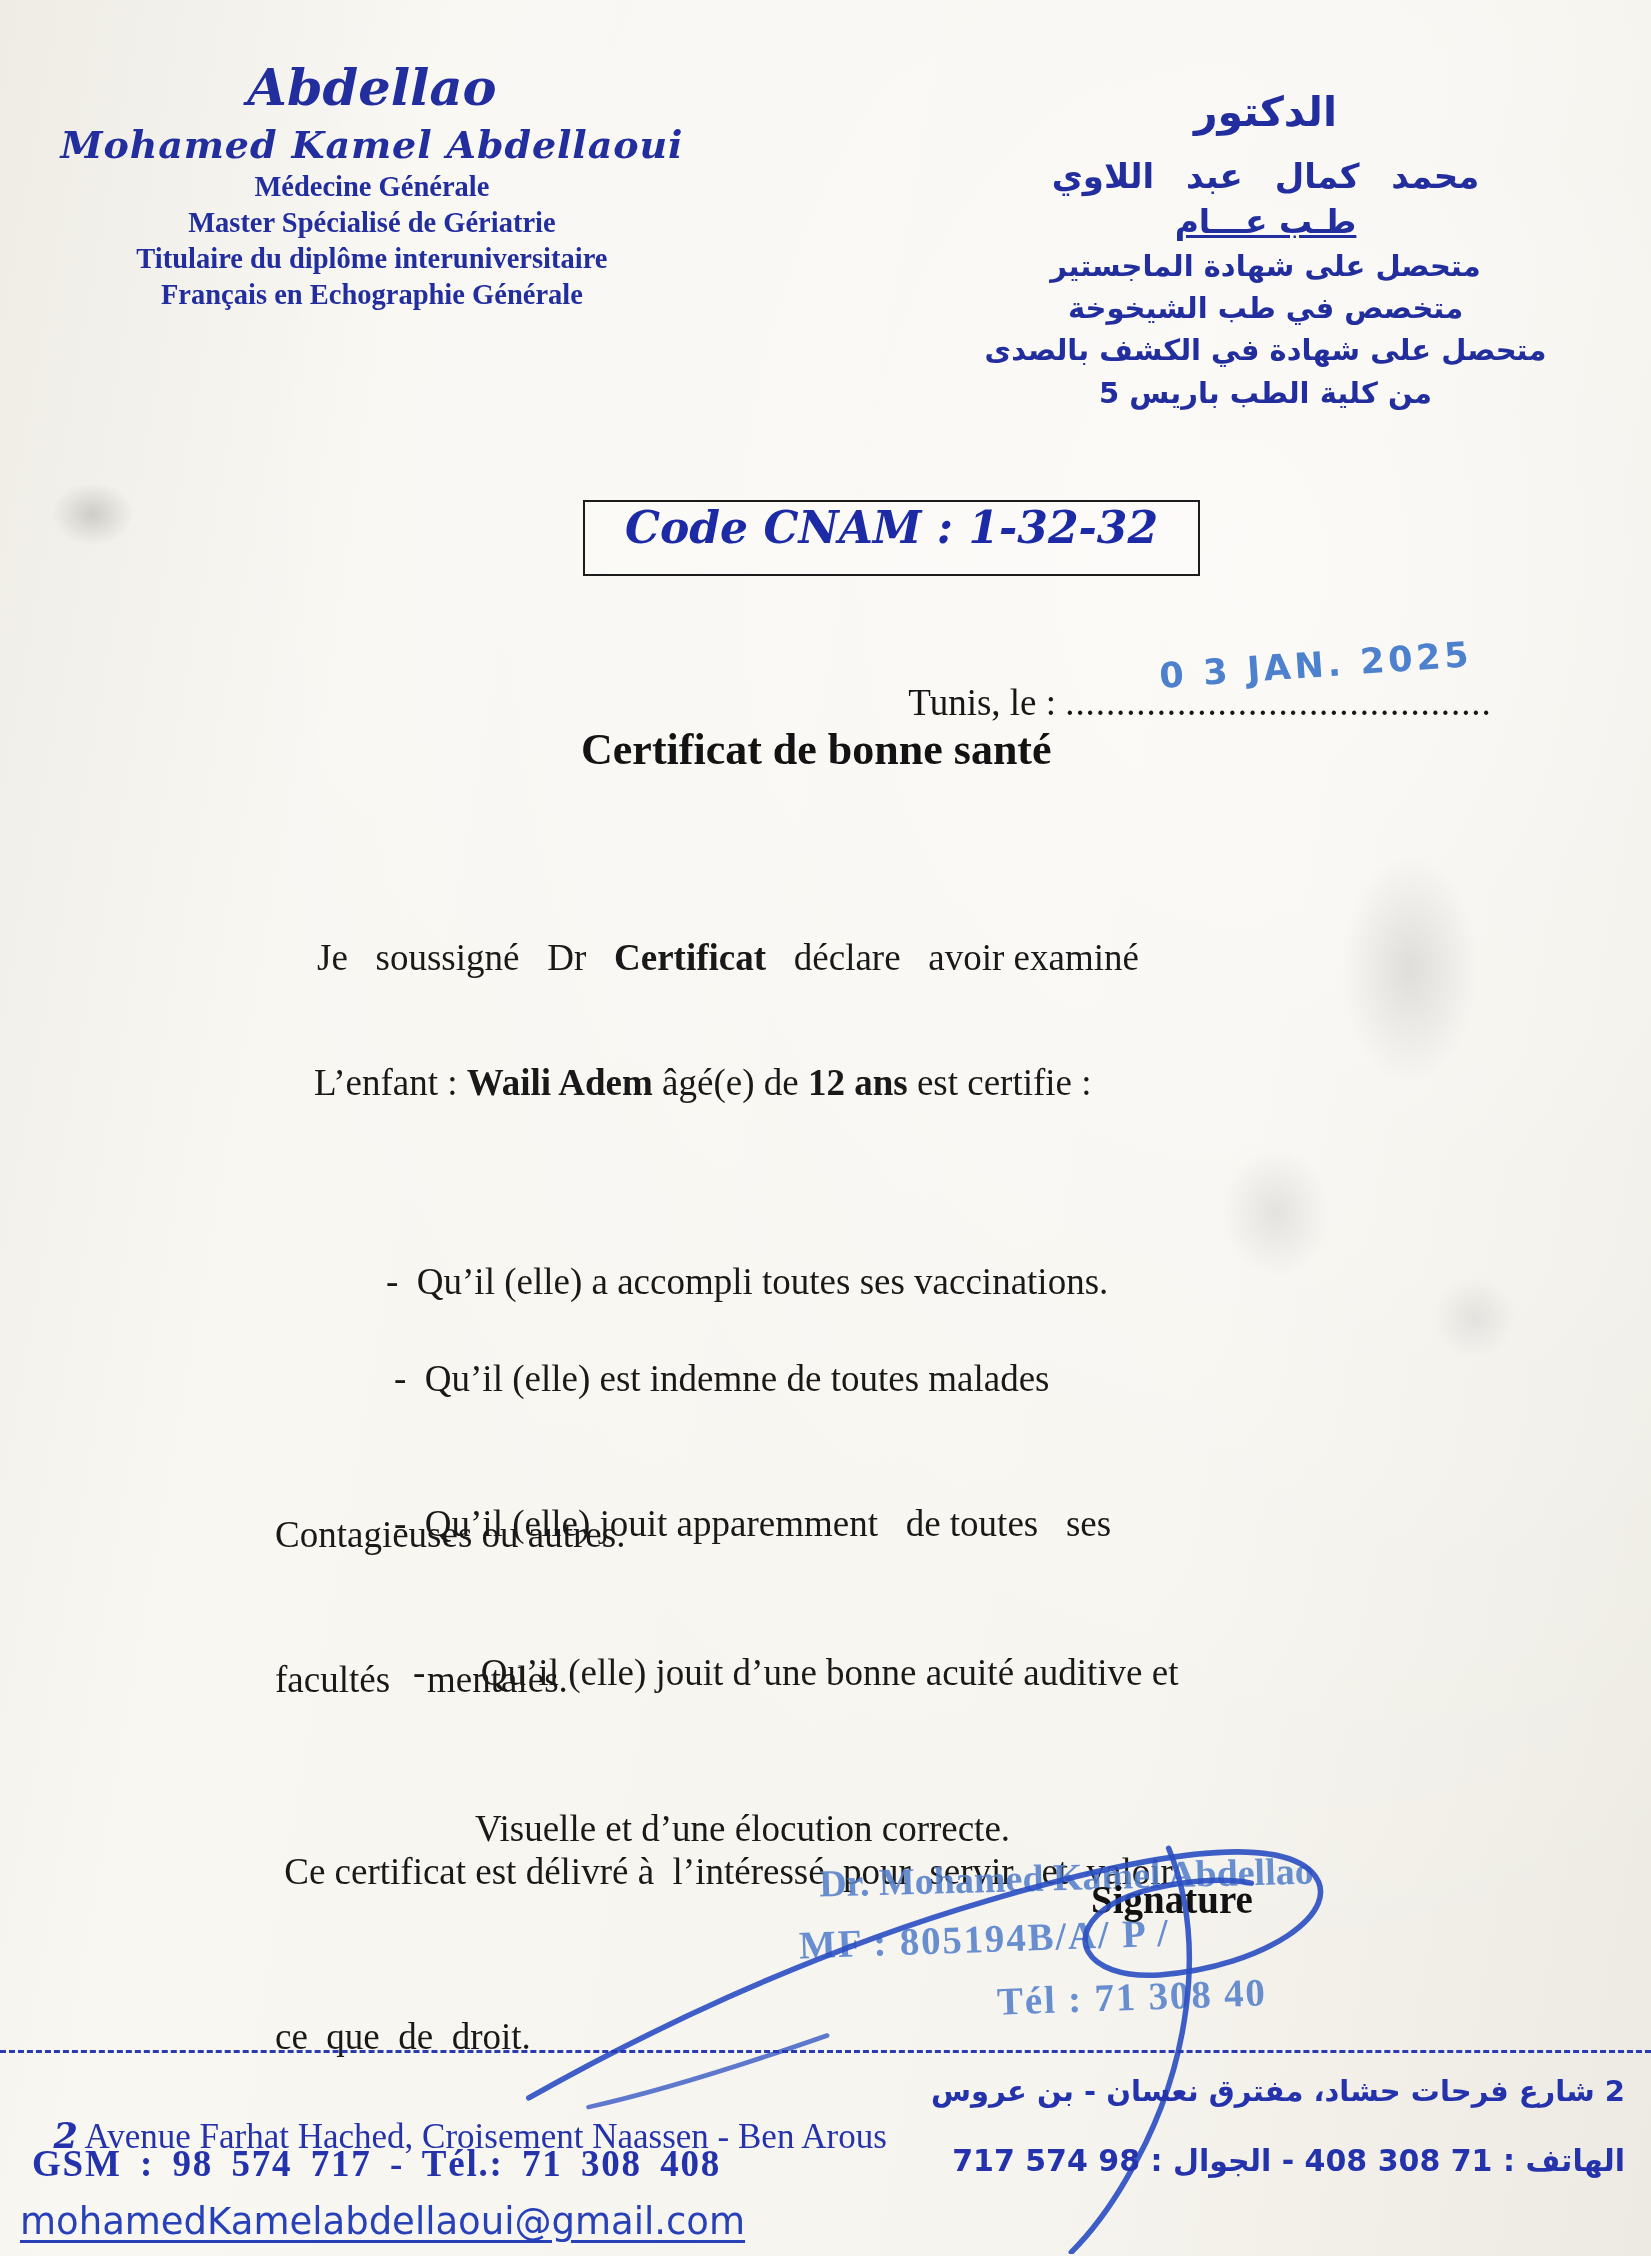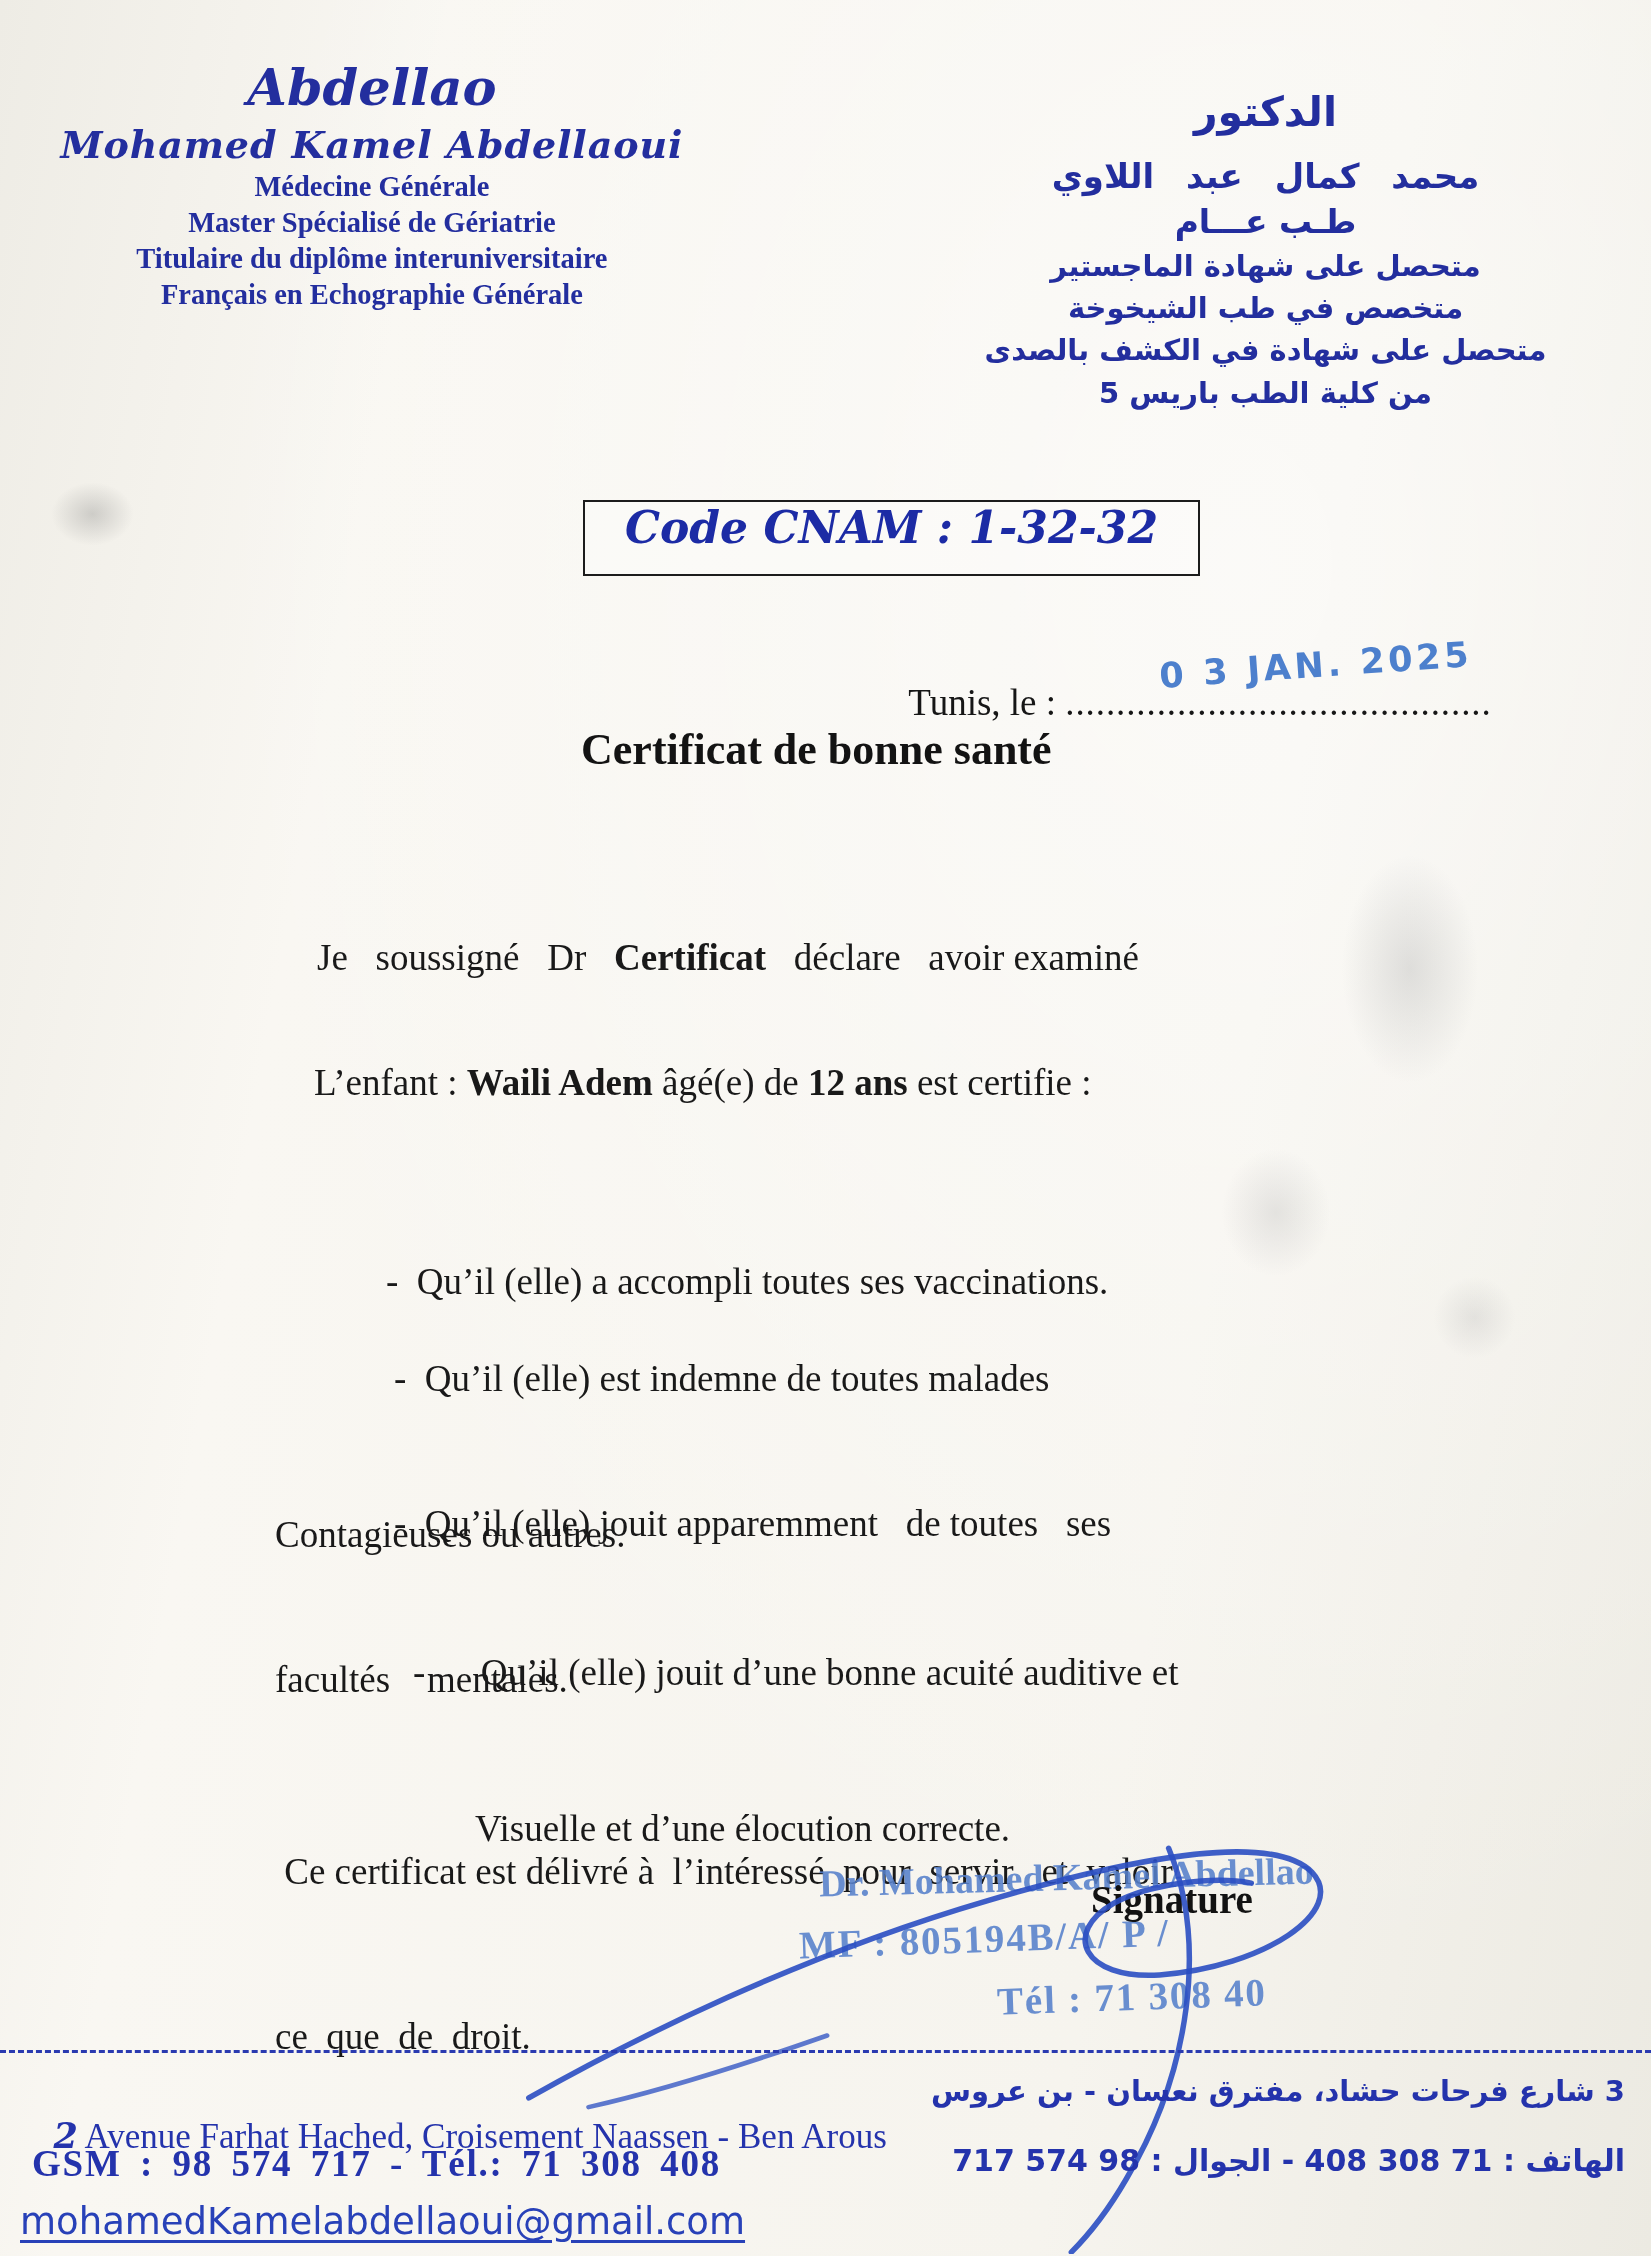--- a/index.html
+++ b/index.html
@@ -20,21 +20,21 @@
   .smudge.s4{left:1433px;top:1276px;width:83px;height:83px;background:radial-gradient(ellipse,rgba(120,120,125,0.14),rgba(120,120,125,0) 70%);}
 
   
   .header-left{position:absolute;left:18.4px;top:57px;width:707px;text-align:center;color:#232e9e;}
   .doc-title-fr{font-family:"DejaVu Serif",serif;font-style:italic;font-weight:700;font-size:51px;}
   .doc-name-fr{font-family:"DejaVu Serif",serif;font-style:italic;font-weight:700;font-size:38px;margin-top:5px;letter-spacing:0.9px;}
   .cred{font-size:28.5px;font-weight:700;margin-top:4px;font-family:"Liberation Serif",serif;}
   .header-right{position:absolute;right:55px;top:44px;width:661px;direction:rtl;text-align:center;color:#232e9e;font-family:"DejaVu Sans",sans-serif;font-weight:700;}
   .ar-l1{font-size:41px;letter-spacing:5.5px;margin-top:44px;}
   .ar-l2{font-size:34px;margin-top:20px;word-spacing:20px;}
-  .ar-l3{font-size:33px;margin-top:5.5px;}
+  .ar-l3{font-size:33px;margin-top:5.5px;text-decoration:underline;}
   .ar-sm{font-size:29px;margin-top:8.3px;}
 
   
   .cnam-box{position:absolute;left:583px;top:500px;width:613px;height:72px;border:2.8px solid #1c1c1c;display:flex;align-items:flex-start;justify-content:center;background:rgba(255,255,255,0.25);}
   .cnam-text{font-family:"DejaVu Serif",serif;font-style:italic;font-weight:700;font-size:44px;color:#1c2ba5;white-space:pre;}
 
   
   .date-line{position:absolute;left:872px;top:638px;font-size:37px;color:#161616;white-space:pre;}
   .date-dots{letter-spacing:0.9px;}
   .date-stamp{position:absolute;left:1159px;top:645px;transform:rotate(-4deg);font-family:"DejaVu Sans",sans-serif;font-weight:700;font-size:35px;color:rgba(62,117,201,0.92);letter-spacing:3.7px;white-space:pre;}
@@ -153,21 +153,21 @@
     <path d="M 55 330 C 170 265, 350 175, 555 115 C 700 72, 862 38, 908 84 C 948 126, 855 188, 742 196 C 658 201, 636 150, 692 118 C 730 97, 800 88, 842 96" fill="none" stroke="#2a4ec2" stroke-width="6" stroke-linecap="round" opacity="0.9"></path>
     <path d="M 752 58 C 794 160, 776 300, 706 418 C 684 456, 662 482, 646 498" fill="none" stroke="#2a4ec2" stroke-width="6" stroke-linecap="round" opacity="0.9"></path>
     <path d="M 120 340 C 210 320, 300 290, 380 262" fill="none" stroke="#2a4ec2" stroke-width="5" stroke-linecap="round" opacity="0.75"></path>
   </svg>
 
   <div class="dashed-sep"></div>
 
   <div class="addr-fr">
     <span class="num">2</span><span> Avenue Farhat Hached, Croisement Naassen - Ben Arous</span>
   </div>
-  <div class="addr-ar">3 شارع فرحات حشاد، مفترق نعسان - بن عروس</div>
+  <div class="addr-ar">2 شارع فرحات حشاد، مفترق نعسان - بن عروس</div>
 
   <div class="phone-fr">GSM : 98 574 717 - Tél.: 71 308 408</div>
   <div class="phone-ar">الهاتف : 71 308 408 - الجوال : 98 574 717</div>
 
   <div class="email">mohamedKamelabdellaoui@gmail.com</div>
 
 </div>
 
 
 </body></html>

